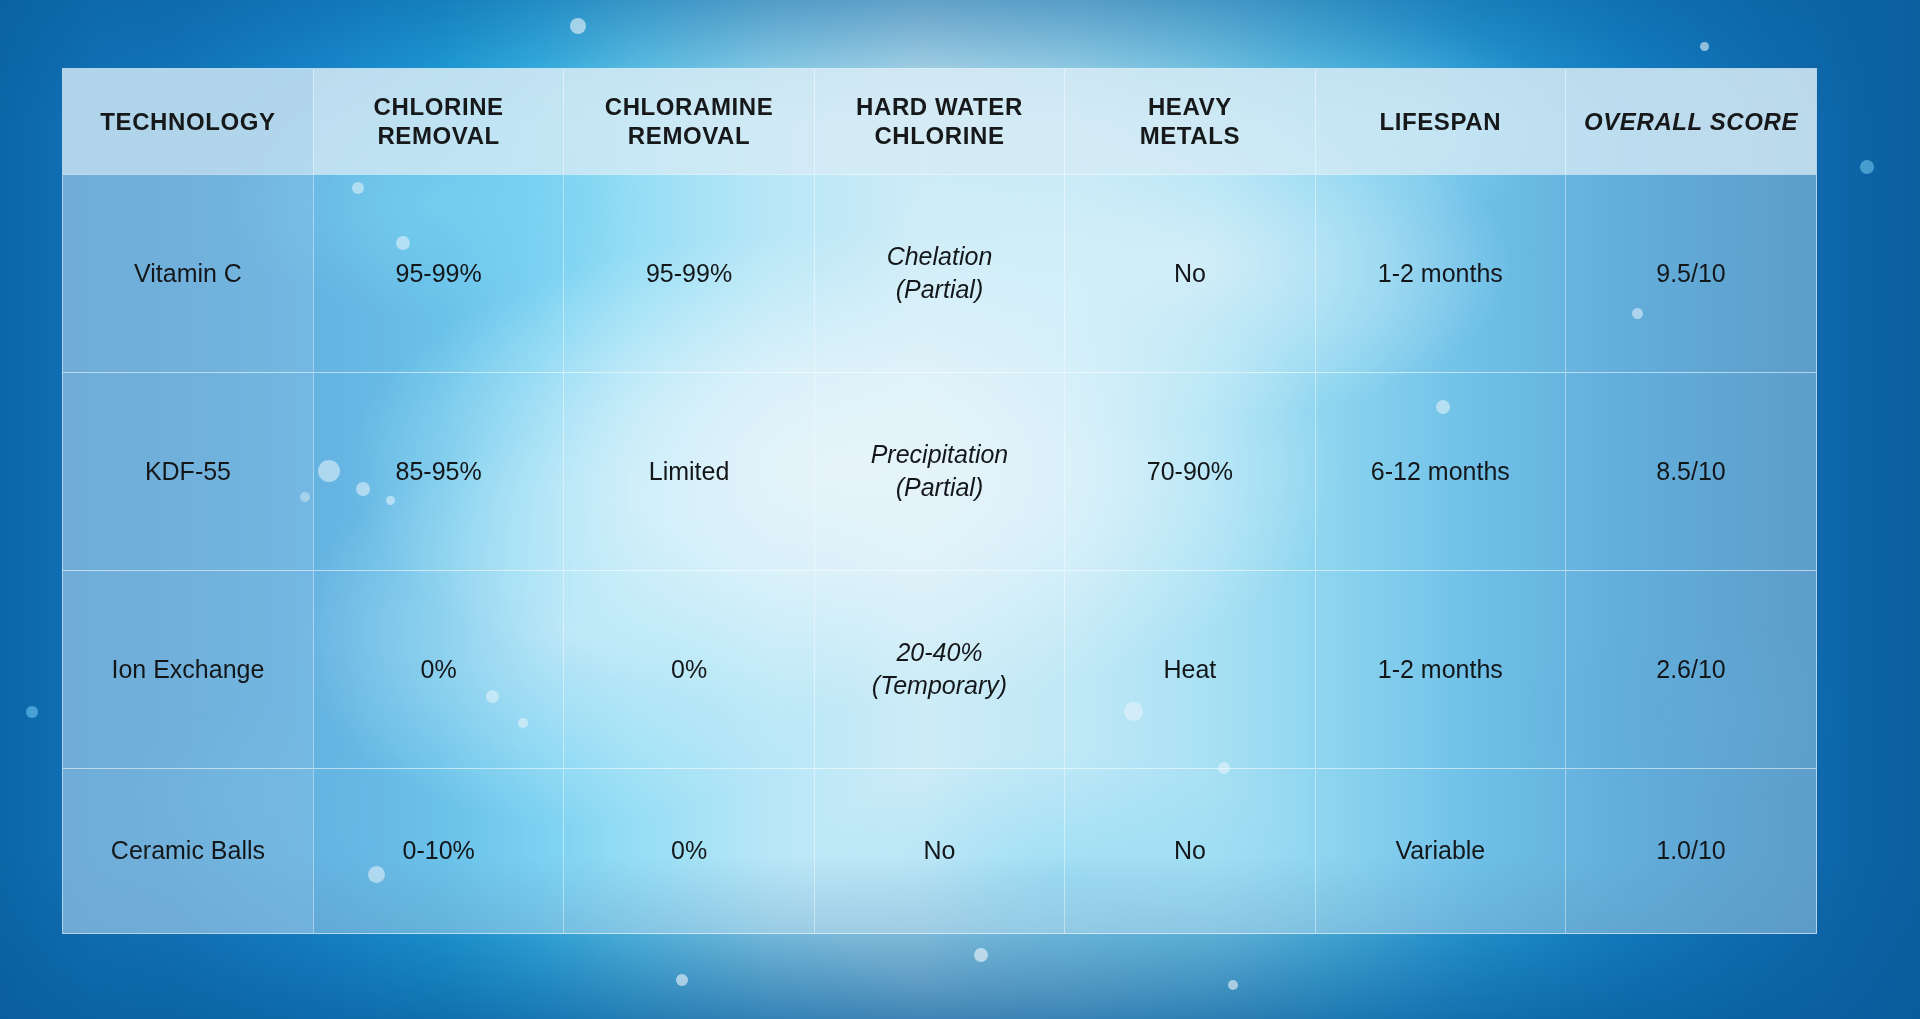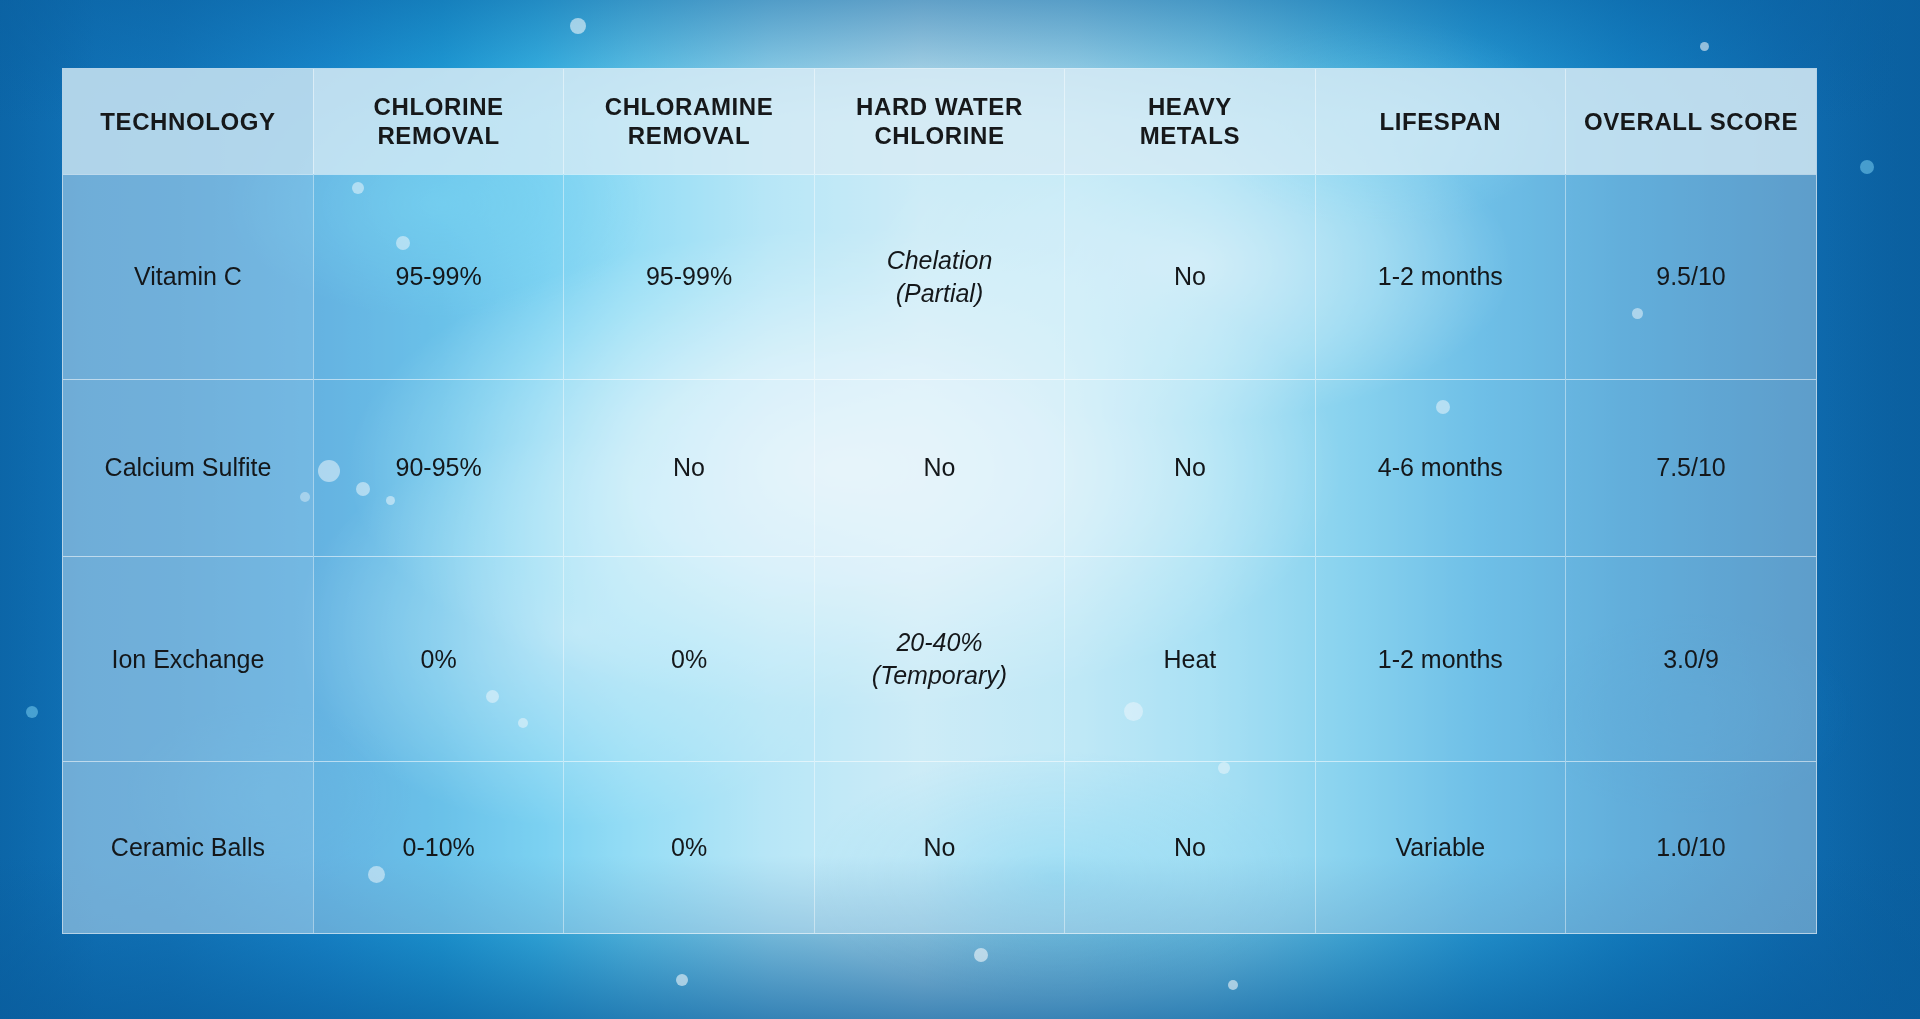--- a/index.html
+++ b/index.html
@@ -111,21 +111,21 @@
     color: #16181a;
     font-size: 24px;
     font-weight: bold;
     letter-spacing: .6px;
     line-height: 1.22;
     text-align: center;
     vertical-align: middle;
     border-right: 1px solid rgba(255,255,255,0.45);
     padding: 4px 8px;
   }
-  table.cmp th:last-child { border-right: none; }
+  table.cmp th:last-child { border-right: none; font-style: italic; }
 
   table.cmp tbody tr {
     border-top: 1px solid rgba(255,255,255,0.55);
   }
 
   table.cmp td {
     color: #14171a;
     font-size: 25px;
     font-weight: normal;
     line-height: 1.32;
@@ -224,43 +224,46 @@
           <td>95-99%</td>
           <td>
             <span class="cell-sub">Chelation</span>
             <span class="cell-sub">(Partial)</span>
           </td>
           <td>No</td>
           <td>1-2 months</td>
           <td>9.5/10</td>
         </tr>
 
-
-        <tr class="r-calcium">
-          <td class="col-tech">Calcium Sulfite</td>
-          <td>90-95%</td>
-          <td>No</td>
-          <td>No</td>
-          <td>No</td>
-          <td>4-6 months</td>
-          <td>7.5/10</td>
-        </tr>
+        <tr class="r-kdf">
+          <td class="col-tech">KDF-55</td>
+          <td>85-95%</td>
+          <td>Limited</td>
+          <td>
+            <span class="cell-sub">Precipitation</span>
+            <span class="cell-sub">(Partial)</span>
+          </td>
+          <td>70-90%</td>
+          <td>6-12 months</td>
+          <td>8.5/10</td>
+        </tr>
+
 
 
         <tr class="r-ion">
           <td class="col-tech">Ion Exchange</td>
           <td>0%</td>
           <td>0%</td>
           <td>
             <span class="cell-sub">20-40%</span>
             <span class="cell-sub">(Temporary)</span>
           </td>
           <td>Heat</td>
           <td>1-2 months</td>
-          <td>3.0/9</td>
+          <td>2.6/10</td>
         </tr>
 
         <tr class="r-ceramic">
           <td class="col-tech">Ceramic Balls</td>
           <td>0-10%</td>
           <td>0%</td>
           <td>No</td>
           <td>No</td>
           <td>Variable</td>
           <td>1.0/10</td>

